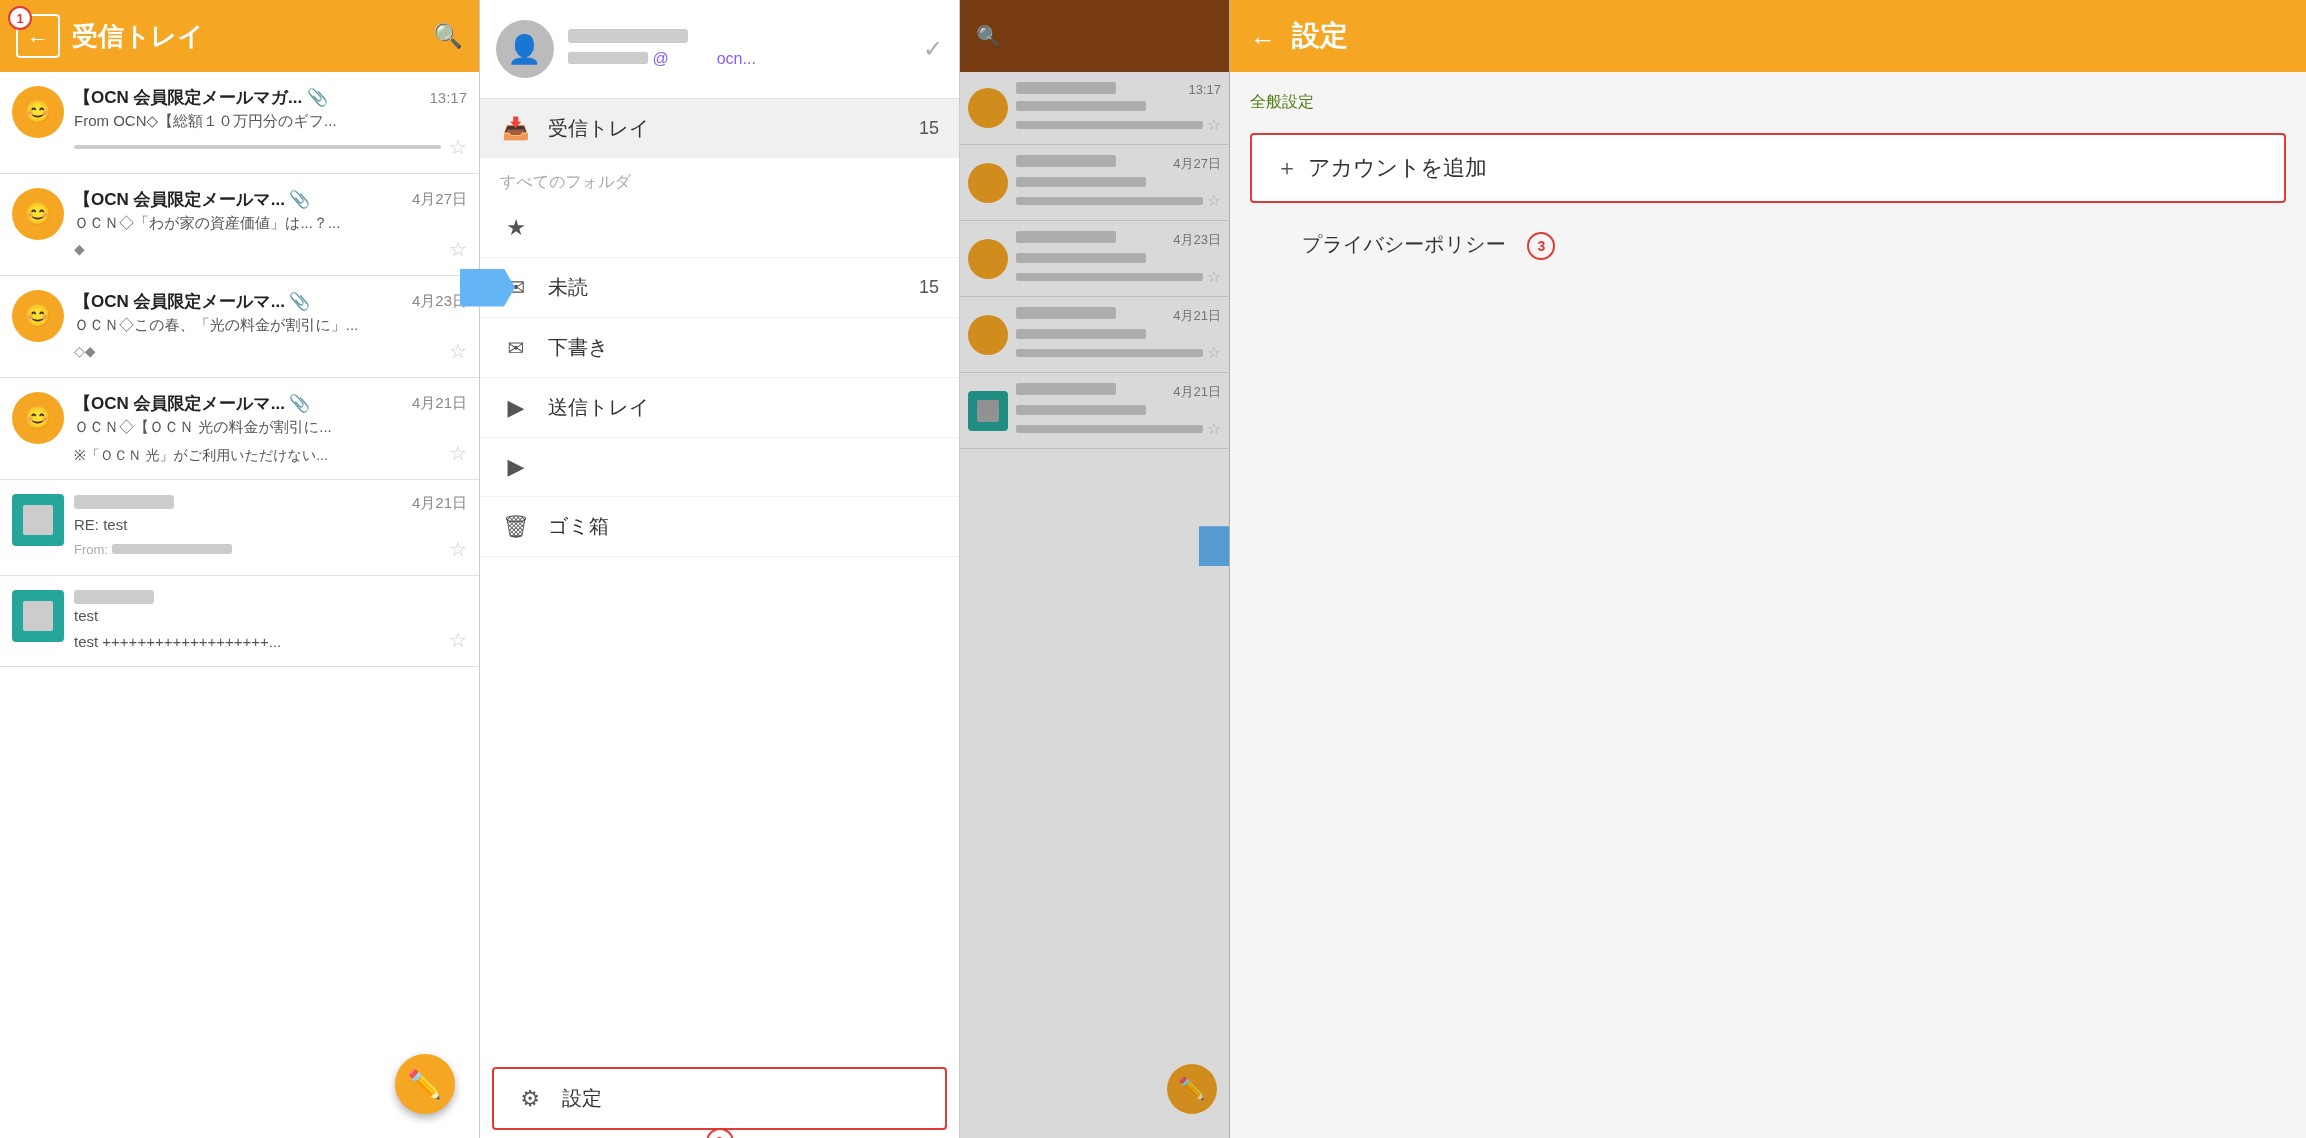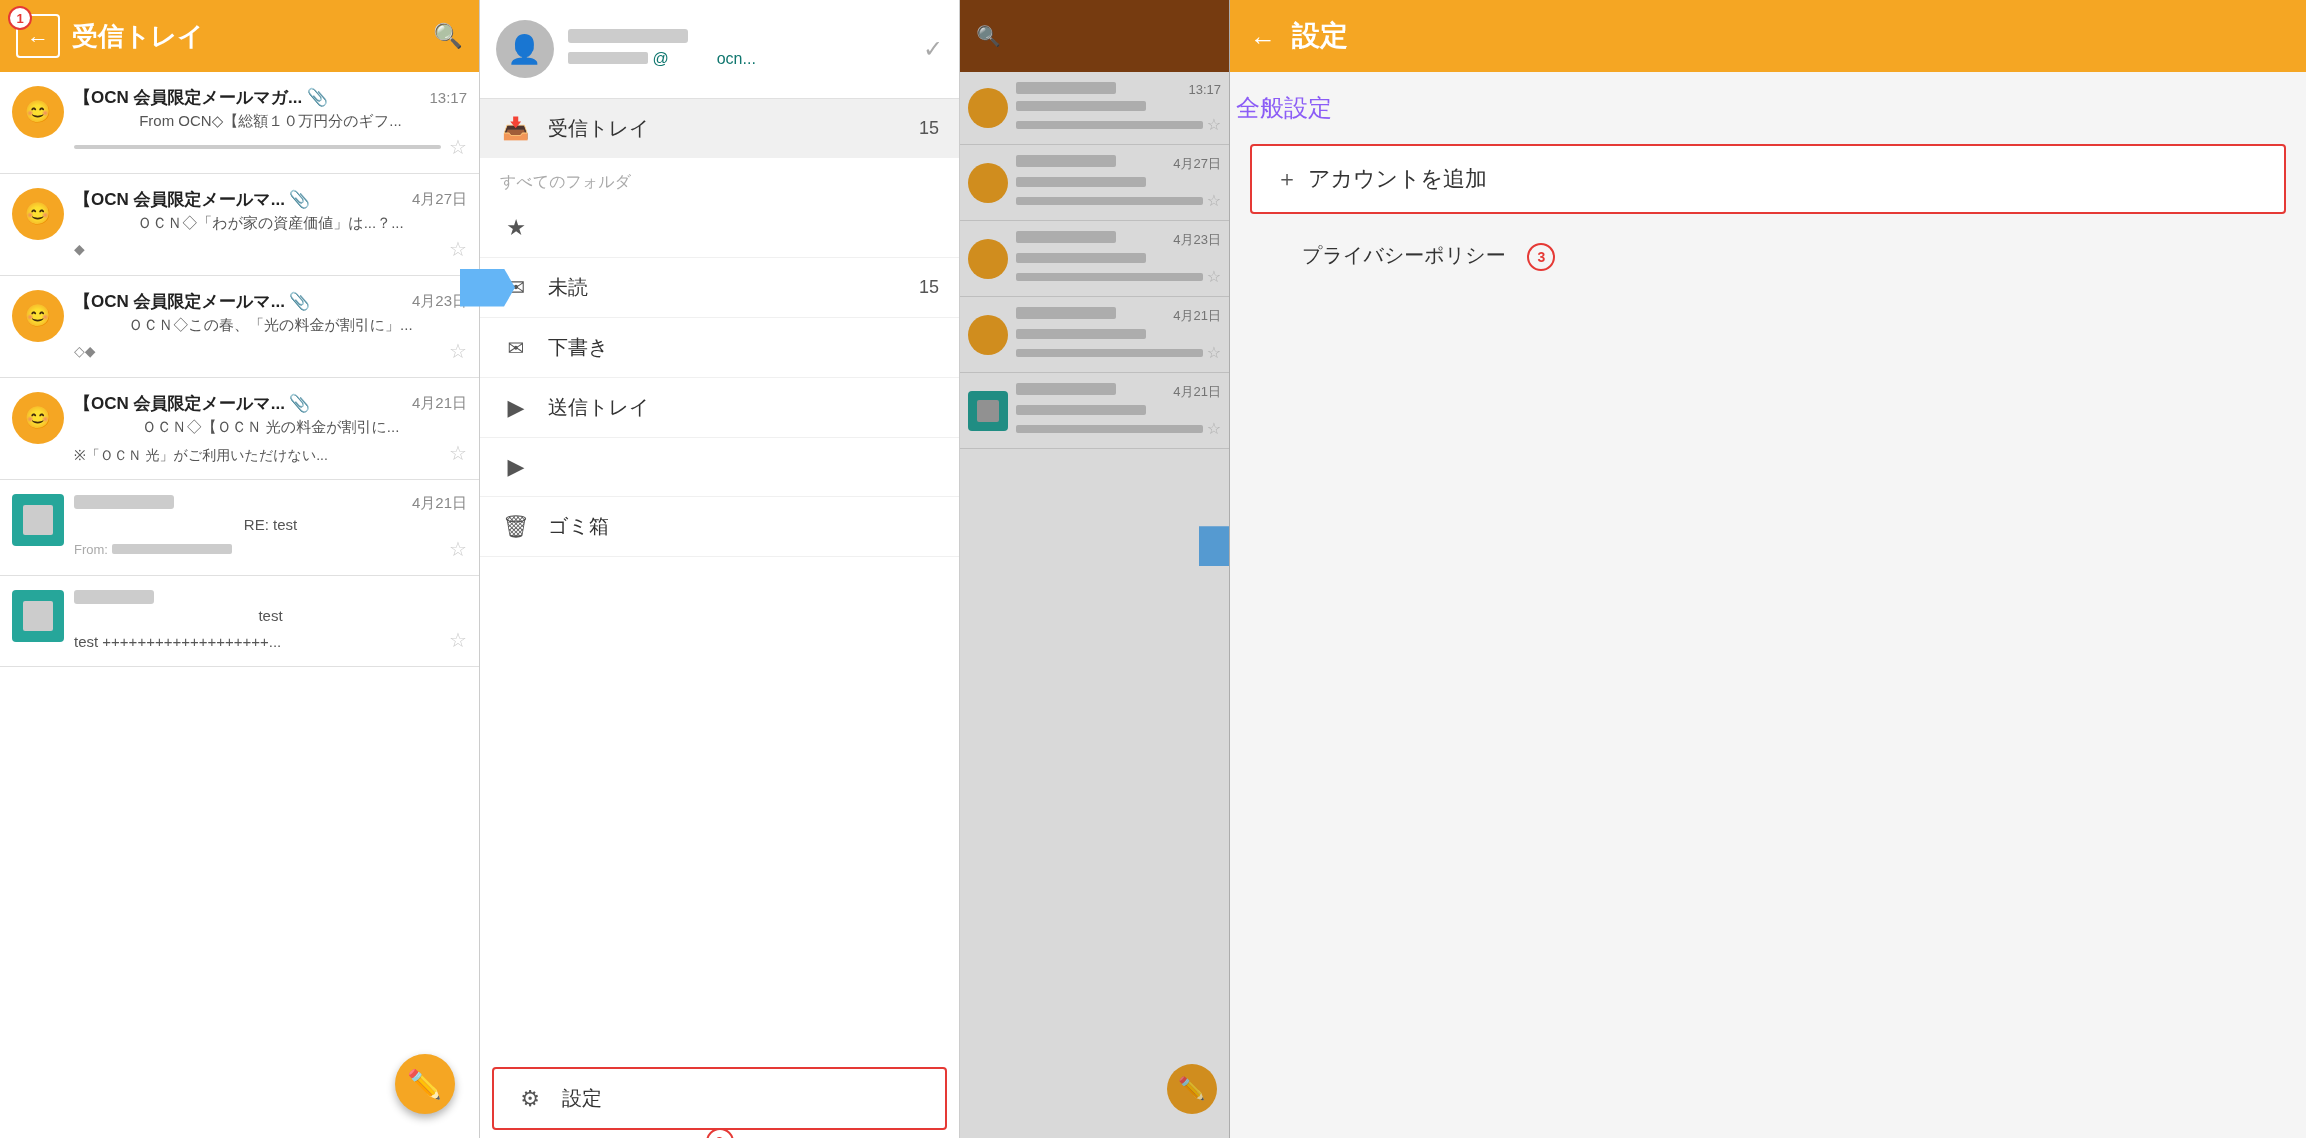--- a/index.html
+++ b/index.html
@@ -103,21 +103,20 @@
       flex-shrink: 0;
     }
 
     .avatar.teal {
       background: #26a69a;
     }
 
     .mail-content {
       flex: 1;
       min-width: 0;
-      text-align: center;
     }
 
     .mail-top {
       display: flex;
       justify-content: space-between;
       align-items: center;
     }
 
     .mail-subject {
       font-size: 17px;
@@ -226,21 +225,21 @@
     .user-name-bar {
       height: 14px;
       background: #ccc;
       border-radius: 3px;
       width: 120px;
       margin-bottom: 6px;
     }
 
     .user-email {
       font-size: 16px;
-      color: #0f766e;
+      color: #8b5cf6;
     }
 
     .check-icon {
       font-size: 24px;
       color: #aaa;
     }
 
     .folder-item-active {
       display: flex;
       align-items: center;
@@ -322,23 +321,23 @@
       gap: 16px;
     }
 
     .settings-title {
       color: #fff;
       font-size: 28px;
       font-weight: bold;
     }
 
     .settings-section-label {
-      padding: 20px 6px 8px;
-      font-size: 24px;
-      color: #8b5cf6;
+      padding: 20px 20px 8px;
+      font-size: 16px;
+      color: #4d7c0f;
     }
 
     .add-account-btn {
       margin: 12px 20px;
       border: 2px solid #e53935;
       border-radius: 4px;
       padding: 18px 24px;
       display: flex;
       align-items: center;
       gap: 10px;

